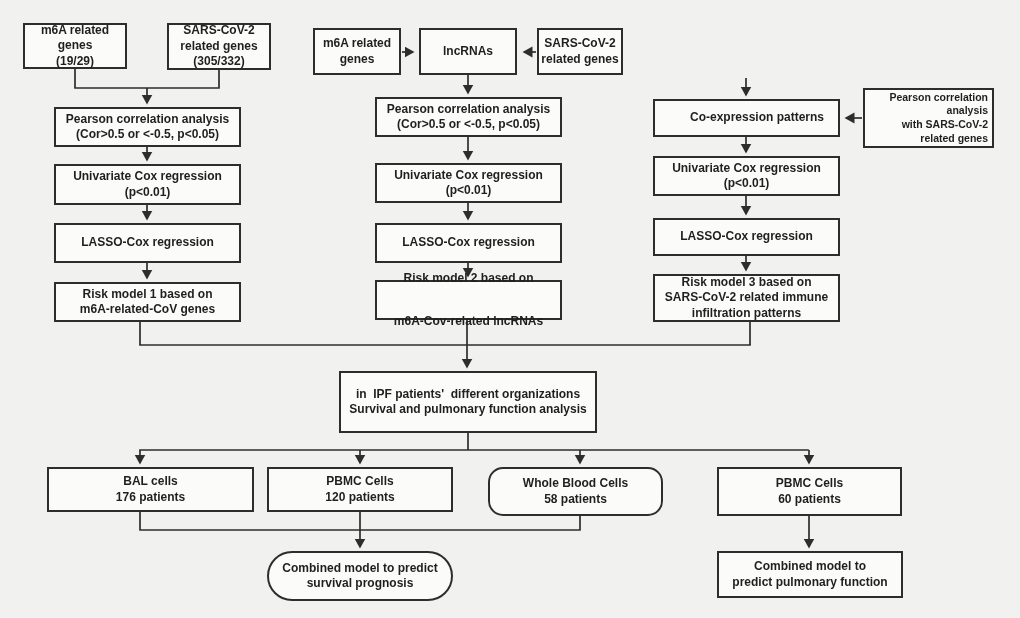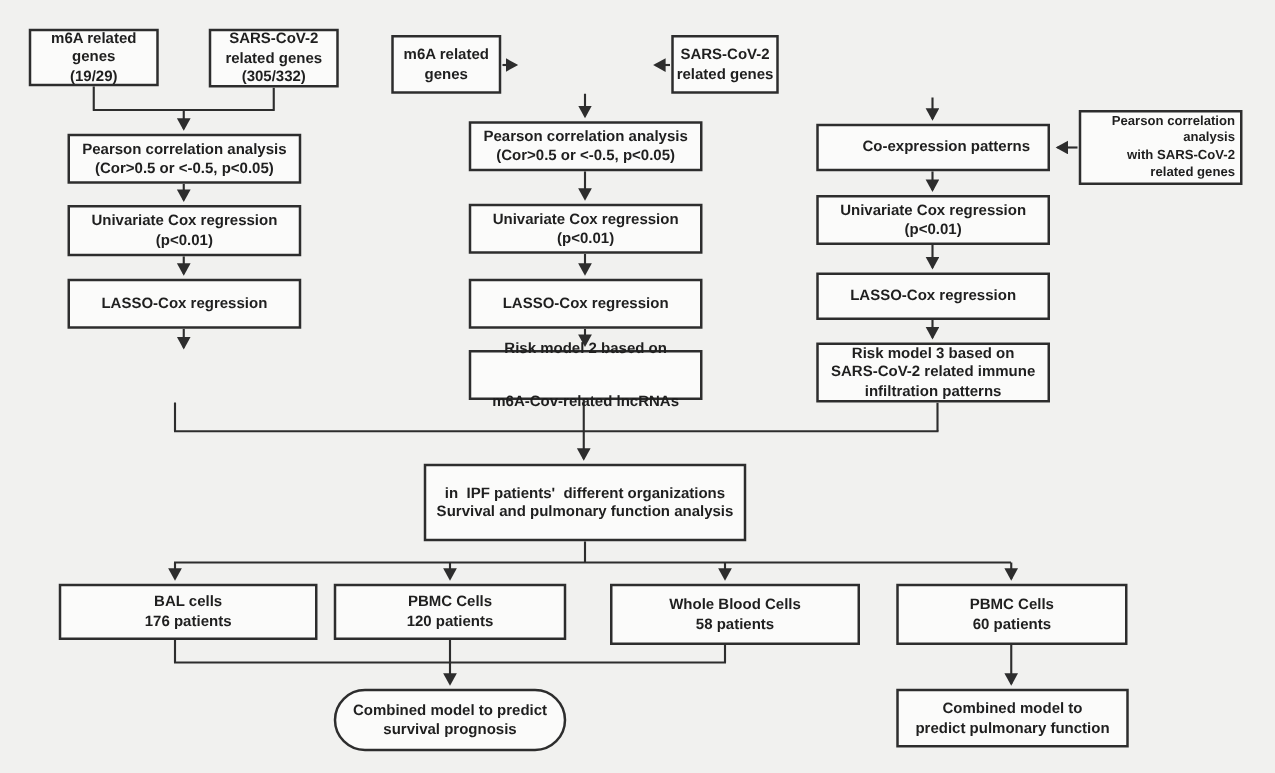--- a/index.html
+++ b/index.html
@@ -51,21 +51,21 @@
   #n-coexpression    {left:653px; top:99px;  width:187px; height:38px;padding-left:25px;}
   #n-pearson-side    {left:863px; top:88px;  width:131px; height:60px;align-items:flex-end;}
   #n-univariate-right{left:653px; top:156px; width:187px; height:40px;}
   #n-lasso-right     {left:653px; top:218px; width:187px; height:38px;}
   #n-risk3           {left:653px; top:274px; width:187px; height:48px;}
 
   #n-survival        {left:339px; top:371px; width:258px; height:62px;}
 
   #n-bal             {left:47px;  top:467px; width:207px; height:45px;}
   #n-pbmc120         {left:267px; top:467px; width:186px; height:45px;}
-  #n-wholeblood      {left:488px; top:467px; width:200px; height:49px;}
+  #n-wholeblood      {left:488px; top:467px; width:175px; height:49px;border-radius:15px;}
   #n-pbmc60          {left:717px; top:467px; width:185px; height:49px;}
   #n-comb-survival   {left:267px; top:551px; width:186px; height:50px;border-radius:25px;}
   #n-comb-pulmonary  {left:717px; top:551px; width:186px; height:47px;}
 </style>
 </head>
 <body>
 
 <div class="stage">
 
   <svg class="connector-layer" viewBox="0 0 1020 618">
@@ -133,26 +133,33 @@
 
   <div class="node" id="n-univariate-left">
     <span>Univariate Cox regression</span>
     <span>(p&lt;0.01)</span>
   </div>
 
   <div class="node" id="n-lasso-left">
     <span>LASSO-Cox regression</span>
   </div>
 
+  <div class="node" id="n-risk1">
+    <span>Risk model 1 based on</span>
+    <span>m6A-related-CoV genes</span>
+  </div>
 
   <div class="node" id="n-m6a-mid">
     <span>m6A related</span>
     <span>genes</span>
   </div>
 
+  <div class="node fs12" id="n-lncrnas">
+    <span>lncRNAs</span>
+  </div>
 
   <div class="node" id="n-sars-mid">
     <span>SARS-CoV-2</span>
     <span>related genes</span>
   </div>
 
   <div class="node" id="n-pearson-mid">
     <span>Pearson correlation analysis</span>
     <span>(Cor&gt;0.5 or &lt;-0.5, p&lt;0.05)</span>
   </div>

